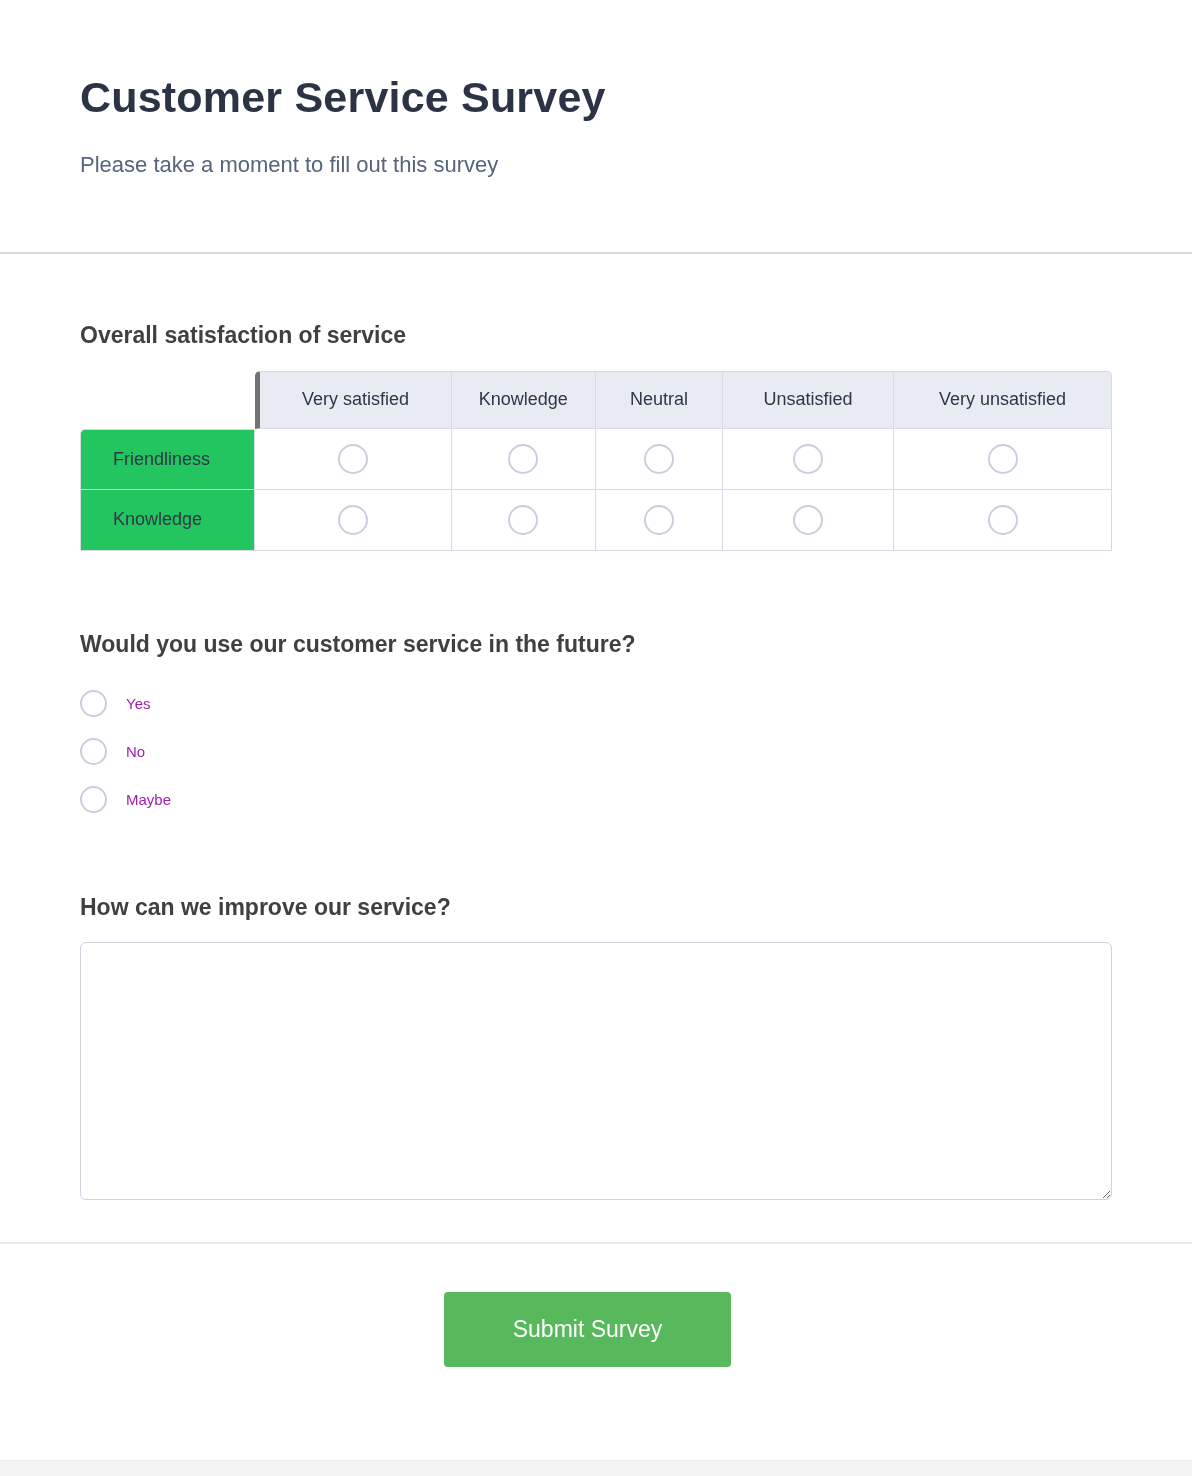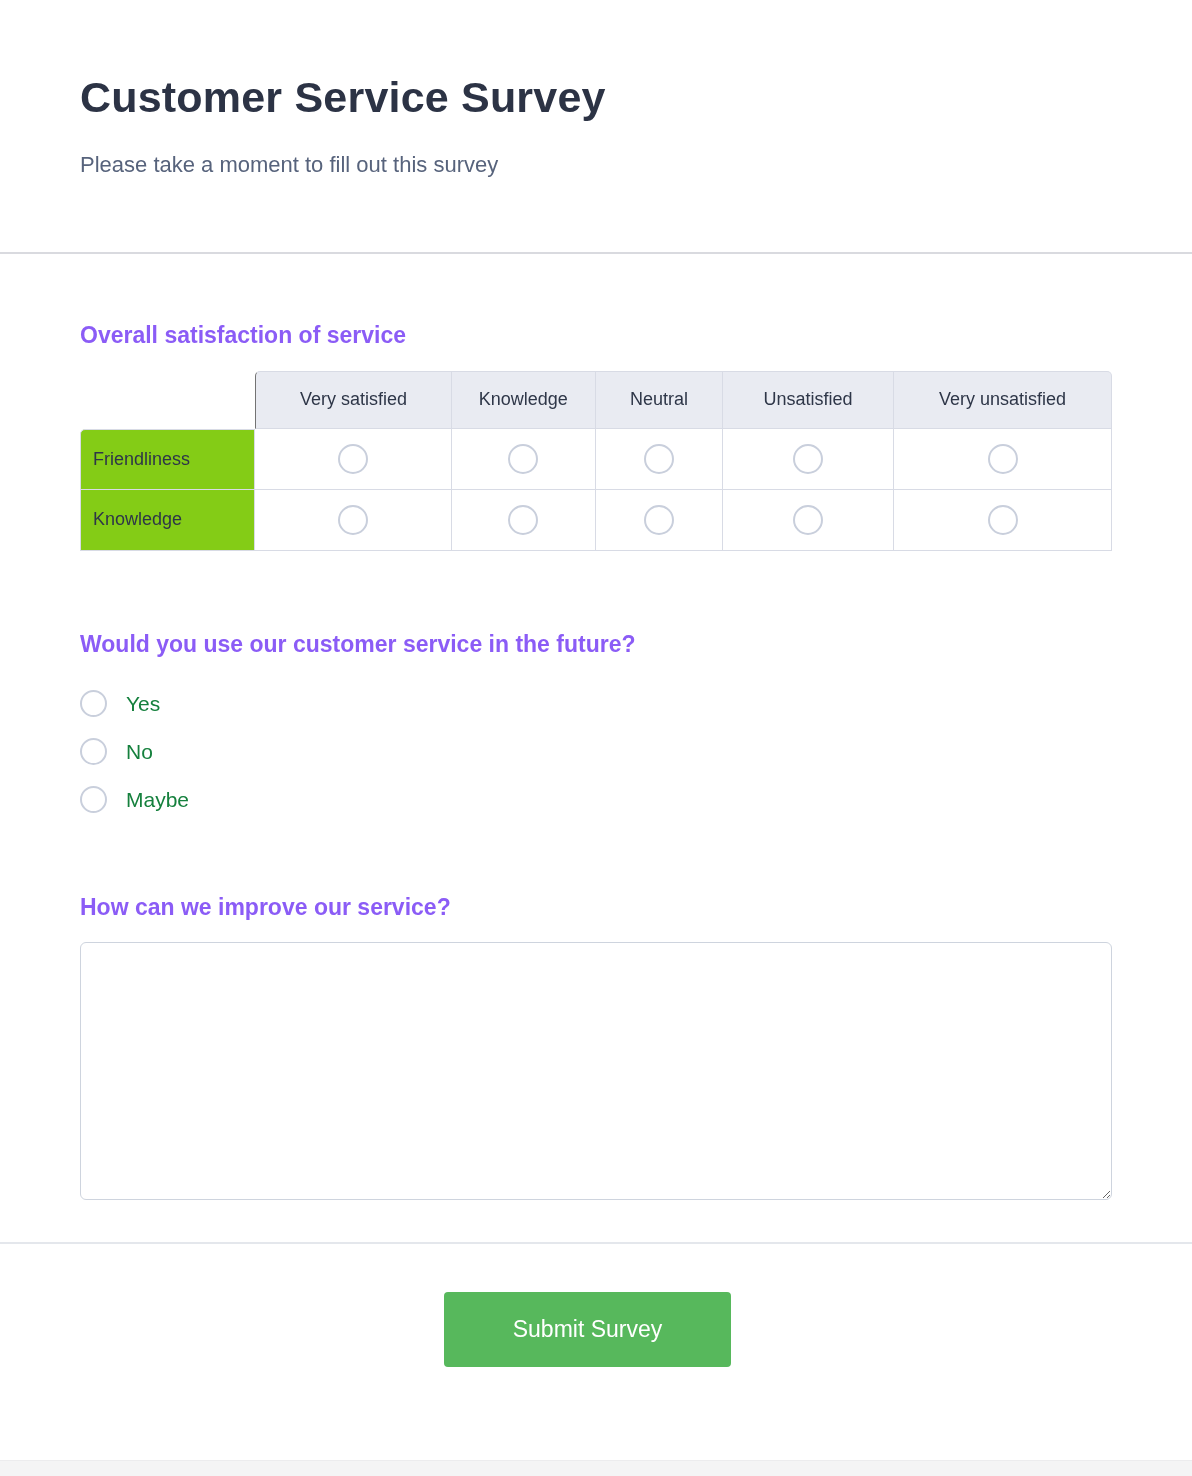--- a/index.html
+++ b/index.html
@@ -40,21 +40,21 @@
   .divider-bottom {
     height: 0;
     border-top: 2px solid #e4e7ec;
   }
 
   
   .form-main { padding: 66px 80px 42px 80px; }
   .question-label {
     font-size: 23px;
     line-height: 30px;
-    color: #8b5cf6;
+    color: #404040;
   }
 
   
   .matrix-table {
     margin-top: 21px;
     width: 100%;
     table-layout: fixed;
     border-collapse: separate;
     border-spacing: 0;
   }
@@ -65,36 +65,36 @@
     border-right: 1px solid #d8dbe5;
     border-bottom: 1px solid #d8dbe5;
     height: 58px;
     font-size: 18px;
     font-weight: normal;
     color: #2e3648;
     text-align: center;
     padding: 0 6px;
   }
   .matrix-table thead th.colhead.first {
-    border-left: 1px solid #737373;
+    border-left: 5px solid #737373;
     border-top-left-radius: 5px;
   }
   .matrix-table thead th.colhead.last { border-top-right-radius: 5px; }
   .matrix-table thead th.corner { background: transparent; border: none; }
   .matrix-table tbody th.rowlabel {
-    background: #84cc16;
+    background: #22c55e;
     border-left: 1px solid #d8dbe5;
     border-right: 1px solid #d8dbe5;
     border-bottom: 1px solid #d8dbe5;
     height: 61px;
     font-size: 18px;
     font-weight: normal;
     color: #2e3648;
     text-align: left;
-    padding-left: 12px;
+    padding-left: 32px;
   }
   .matrix-table tbody tr.first th.rowlabel {
     border-top: 1px solid #d8dbe5;
     border-top-left-radius: 5px;
   }
   .matrix-table tbody tr.last th.rowlabel { border-bottom-left-radius: 5px; }
   .matrix-table tbody td.cell {
     background: #ffffff;
     border-right: 1px solid #d8dbe5;
     border-bottom: 1px solid #d8dbe5;
@@ -119,22 +119,22 @@
   .option-list { margin-top: 21px; }
   .option-row {
     display: flex;
     align-items: center;
     height: 48px;
     cursor: pointer;
   }
   .option-row .radio { width: 27px; height: 27px; }
   .option-row .option-label {
     margin-left: 19px;
-    font-size: 21px;
-    color: #15803d;
+    font-size: 15px;
+    color: #a21caf;
   }
 
   
   .q-improve { margin-top: 68px; }
   .improve-textarea {
     display: block;
     margin-top: 20px;
     width: 1032px;
     height: 258px;
     border: 1px solid #ced4de;

